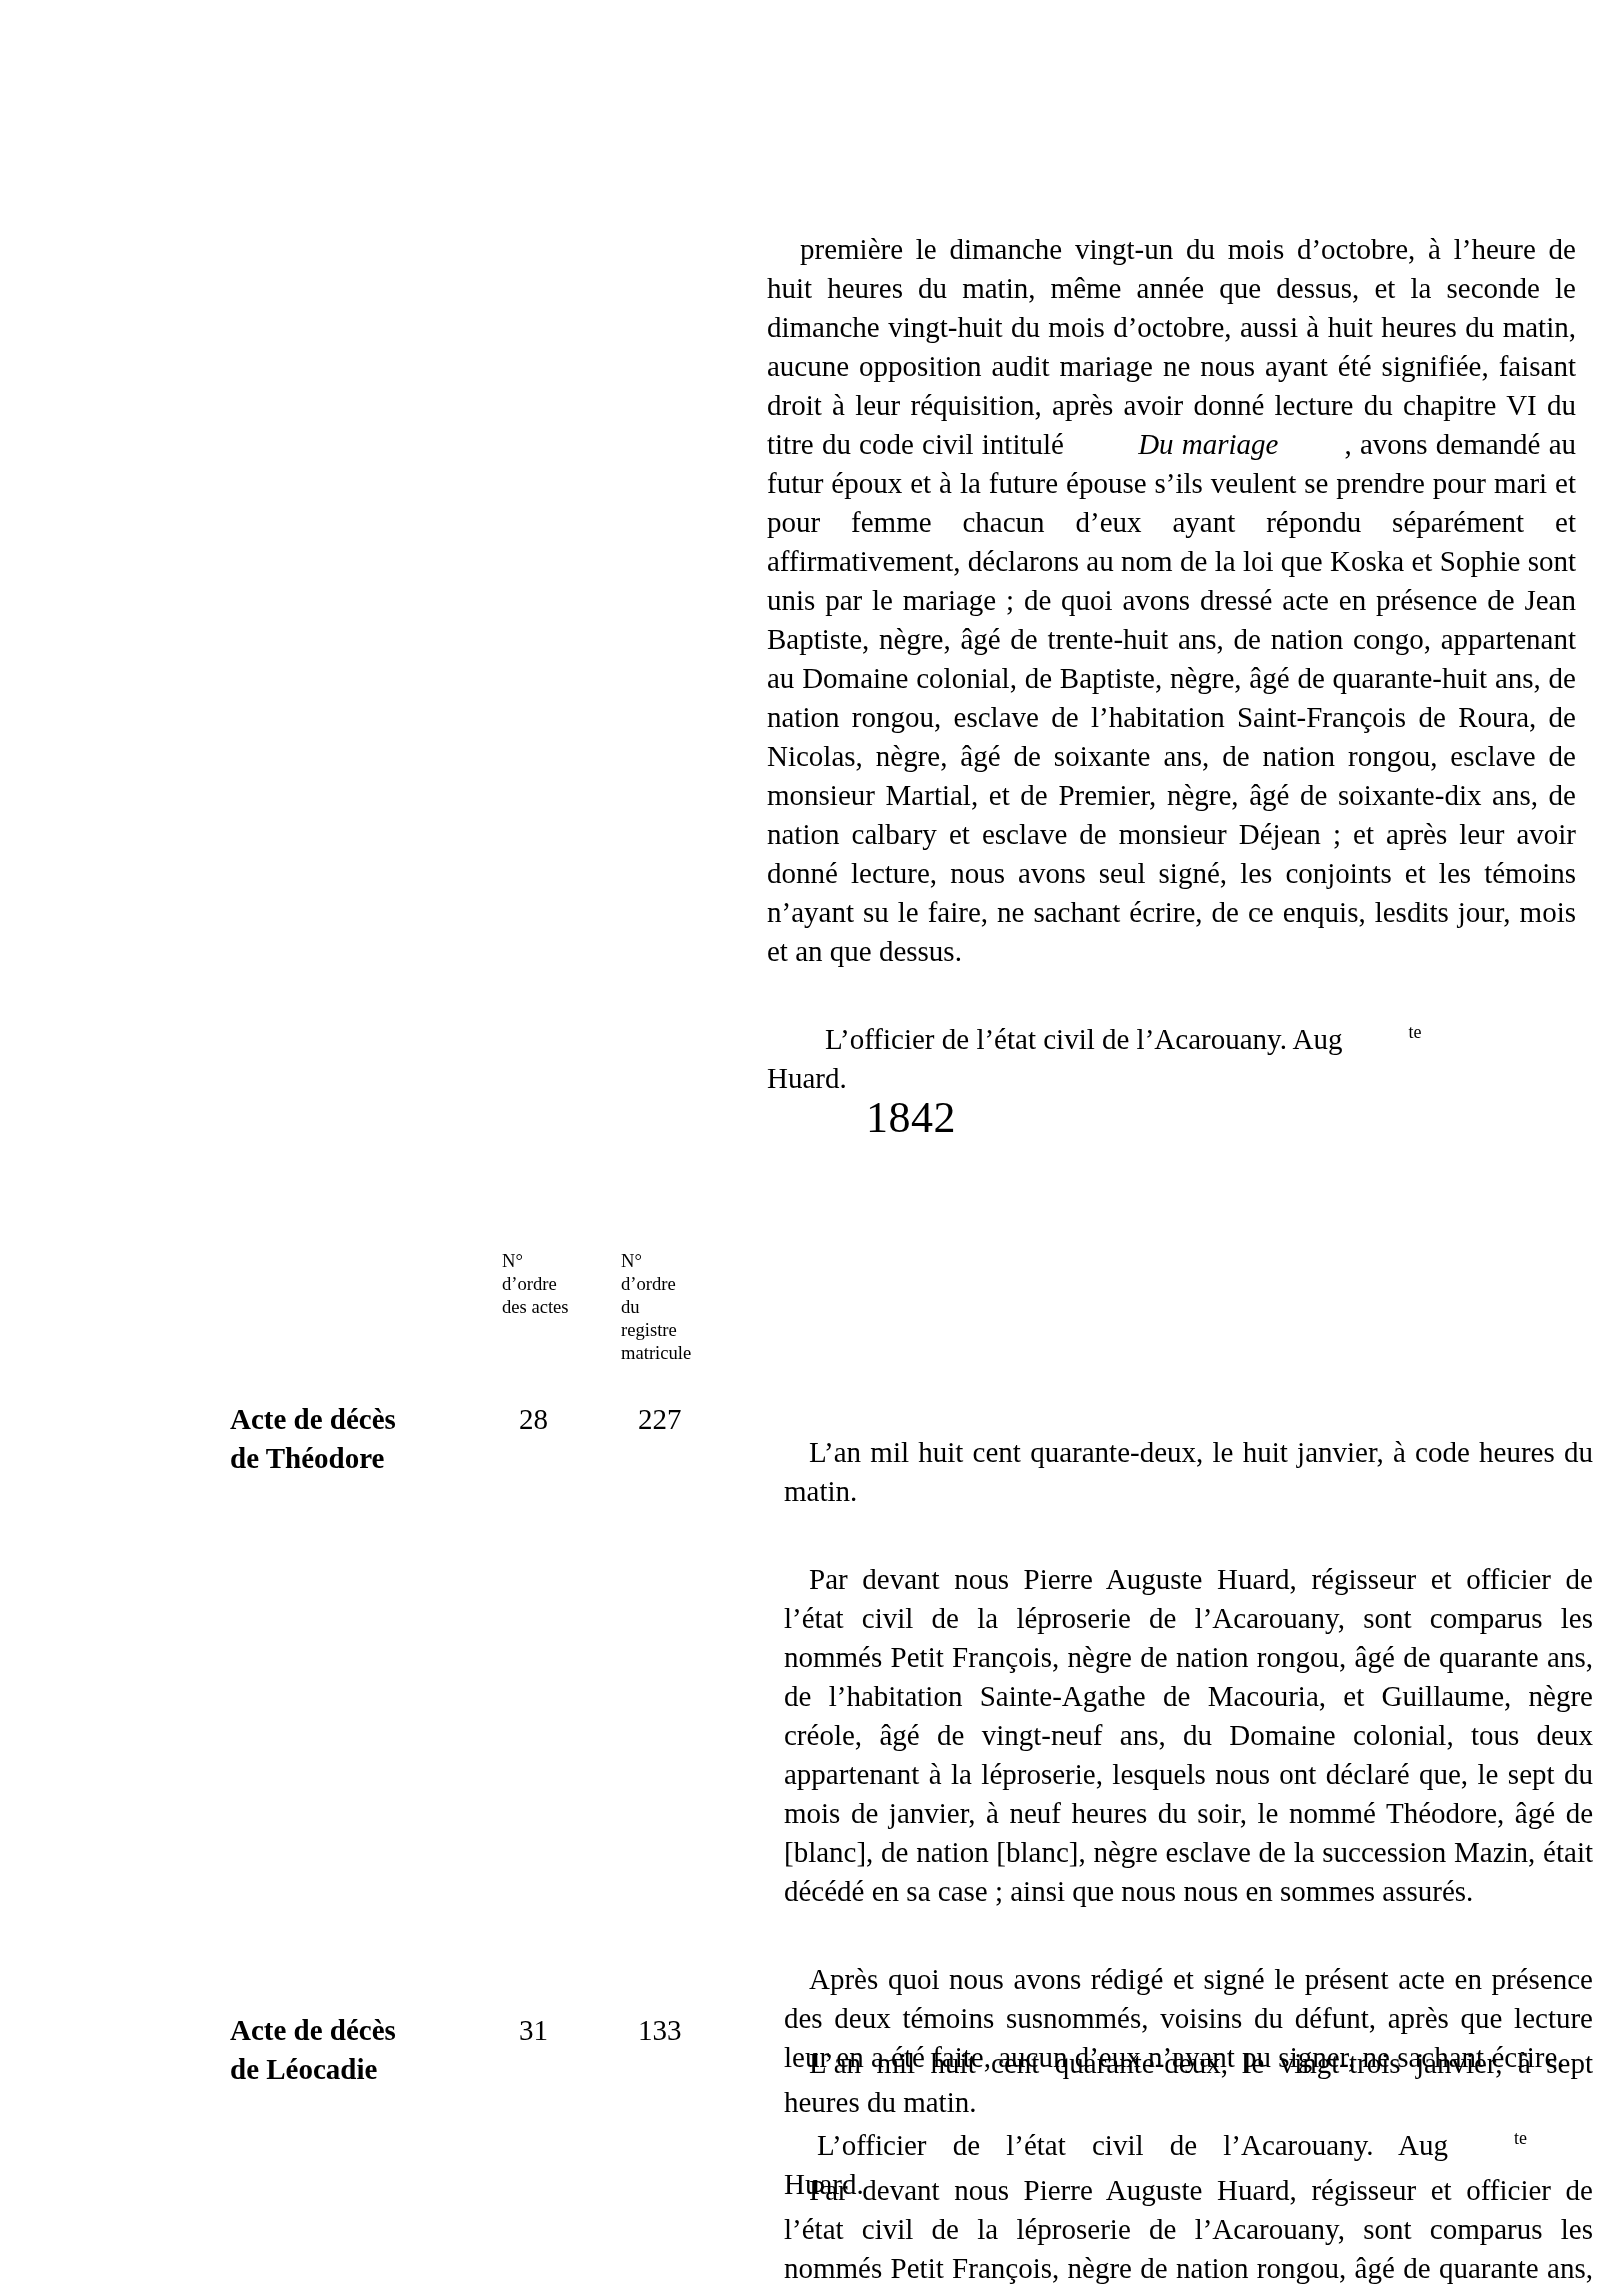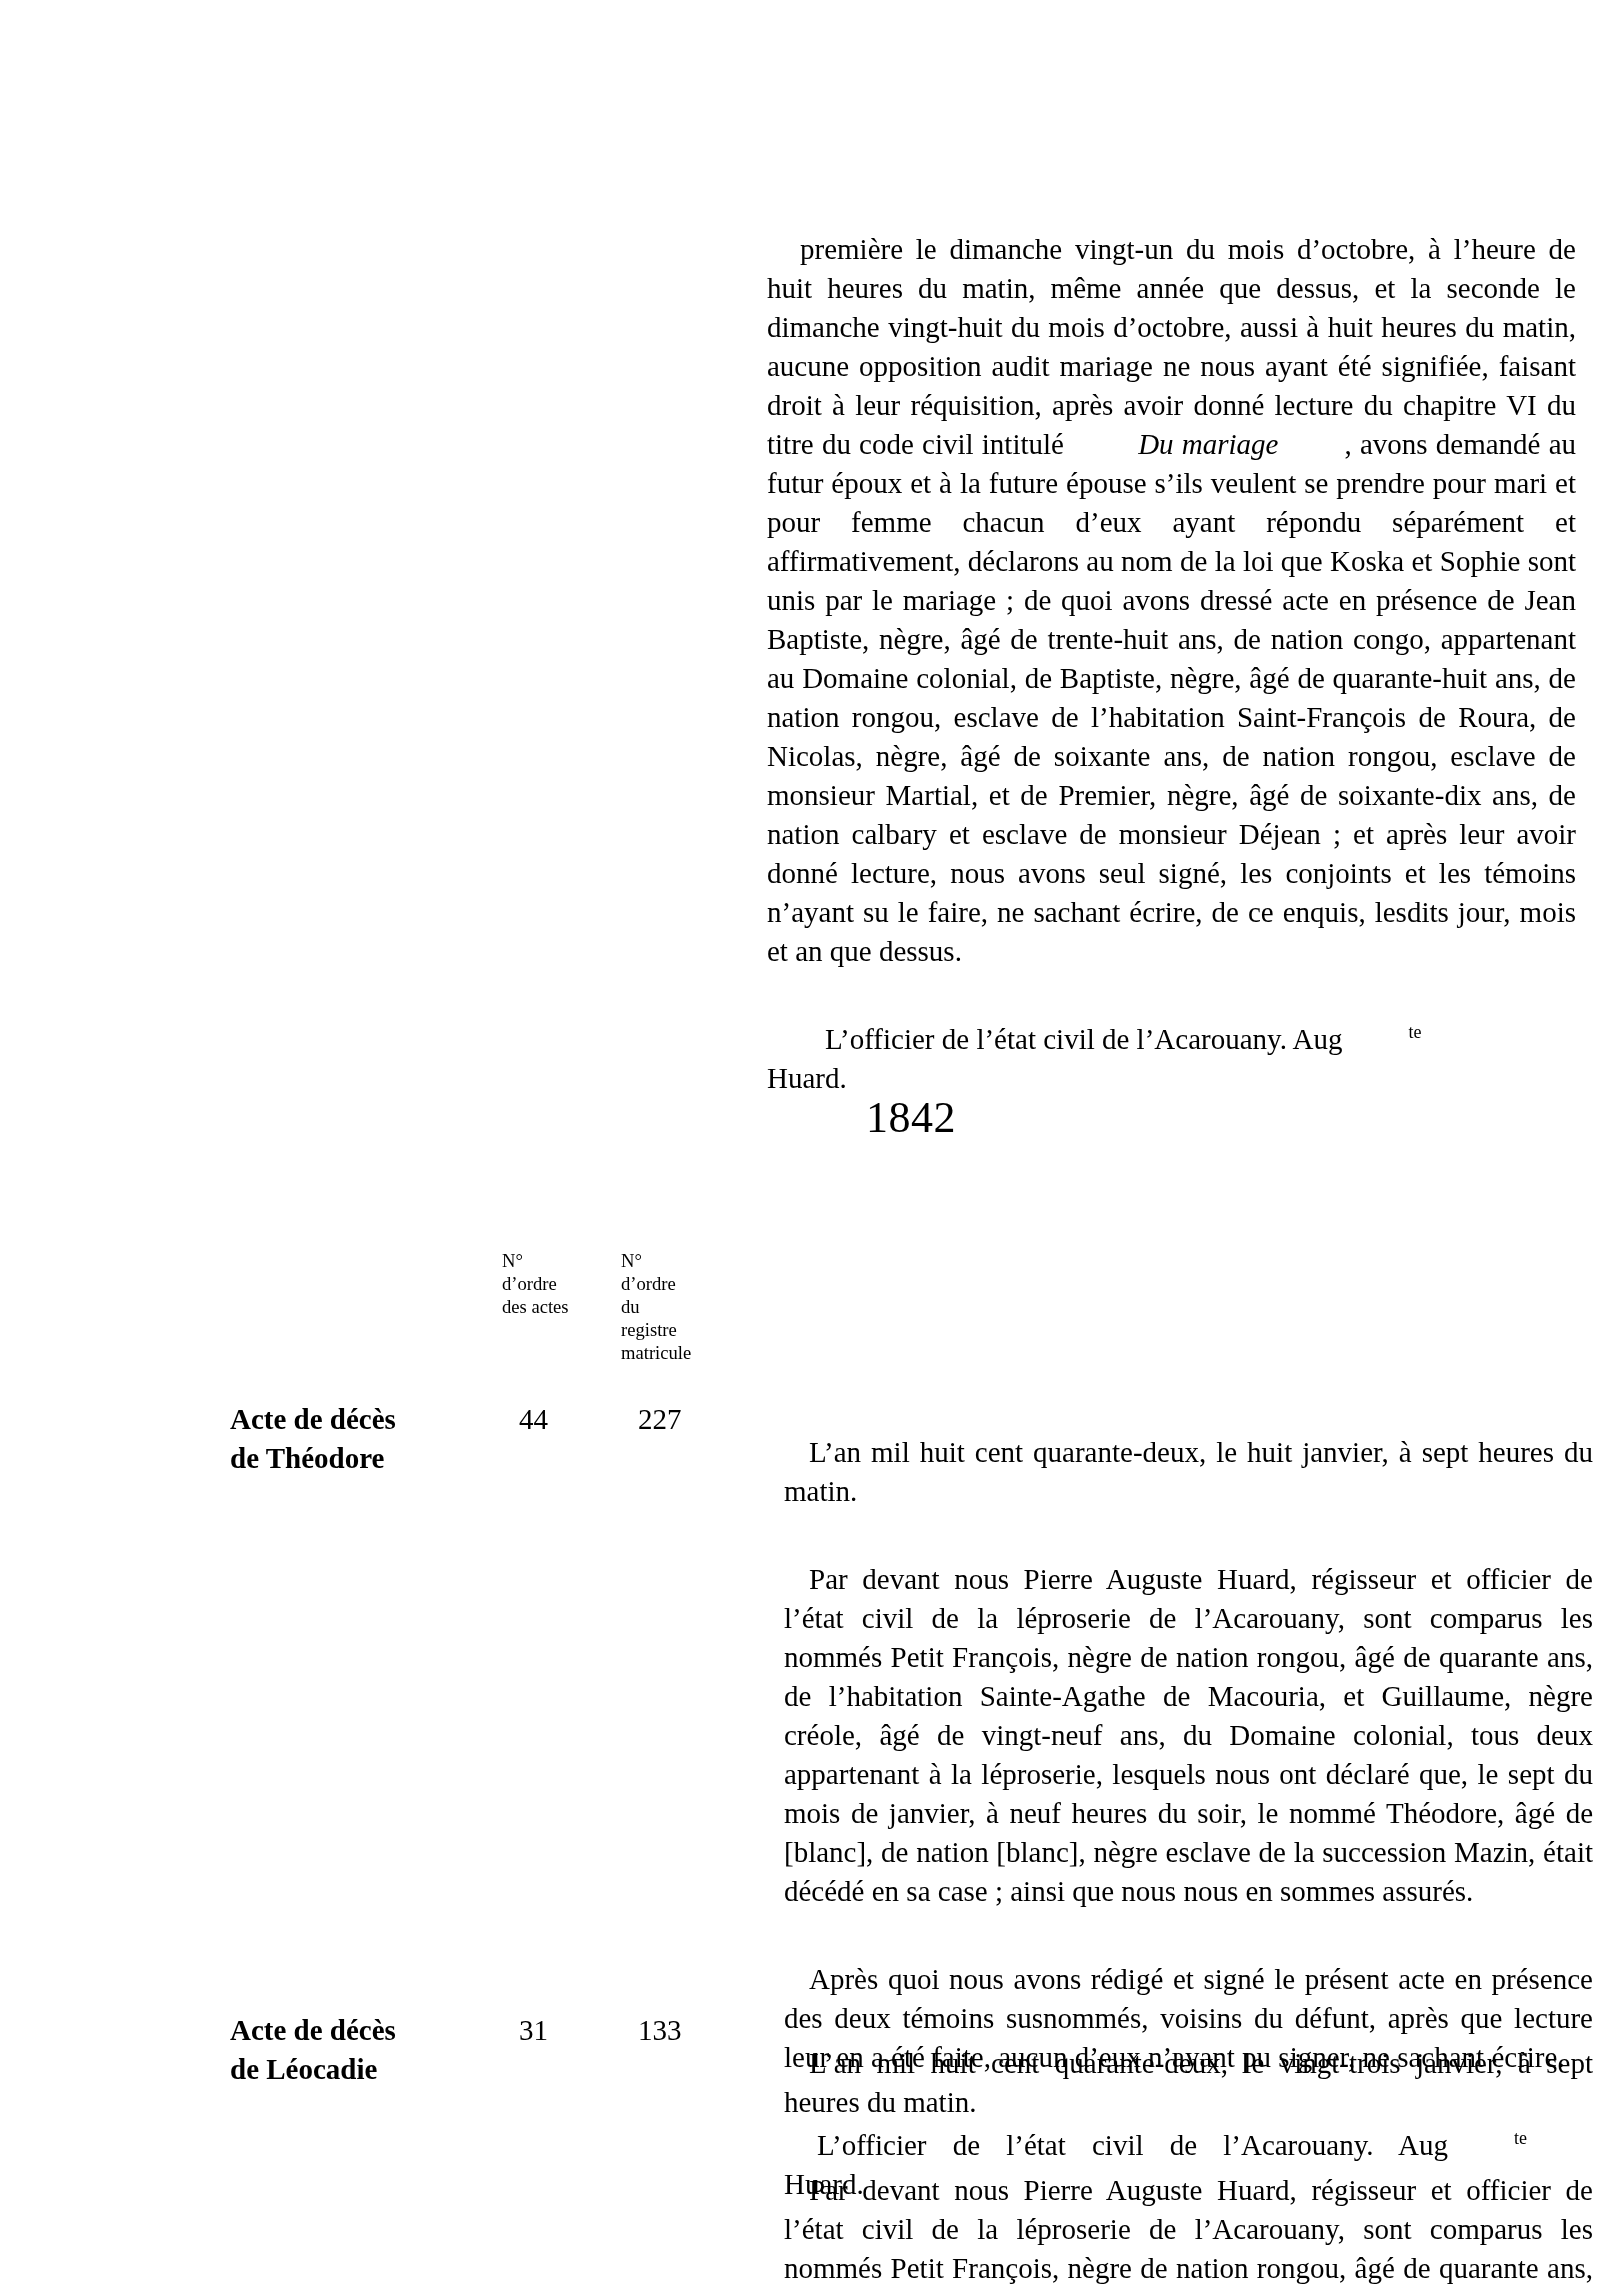--- a/index.html
+++ b/index.html
@@ -120,24 +120,24 @@
 des actes</div>
   <div class="colhead colhead-2">N°
 d’ordre
 du
 registre
 matricule</div>
 
   <section class="act act-1">
     <div class="act-label">Acte de décès
 de Théodore</div>
-    <div class="act-num">44</div>
+    <div class="act-num">28</div>
     <div class="reg-num">227</div>
     <div class="act-body">
-      <p class="body-par indent">L’an mil huit cent quarante-deux, le huit janvier, à sept heures du matin.</p>
+      <p class="body-par indent">L’an mil huit cent quarante-deux, le huit janvier, à code heures du matin.</p>
       <p class="body-par indent">Par devant nous Pierre Auguste Huard, régisseur et officier de l’état civil de la léproserie de l’Acarouany, sont comparus les nommés Petit François, nègre de nation rongou, âgé de quarante ans, de l’habitation Sainte-Agathe de Macouria, et Guillaume, nègre créole, âgé de vingt-neuf ans, du Domaine colonial, tous deux appartenant à la léproserie, lesquels nous ont déclaré que, le sept du mois de janvier, à neuf heures du soir, le nommé Théodore, âgé de [blanc], de nation [blanc], nègre esclave de la succession Mazin, était décédé en sa case ; ainsi que nous nous en sommes assurés.</p>
       <p class="body-par indent">Après quoi nous avons rédigé et signé le présent acte en présence des deux témoins susnommés, voisins du défunt, après que lecture leur en a été faite, aucun d’eux n’ayant pu signer, ne sachant écrire.</p>
       <p class="body-par"><span>L’officier de l’état civil de l’Acarouany. Aug</span><sup>te</sup><span> Huard.</span></p>
     </div>
   </section>
 
   <section class="act act-2">
     <div class="act-label">Acte de décès
 de Léocadie</div>
     <div class="act-num">31</div>

